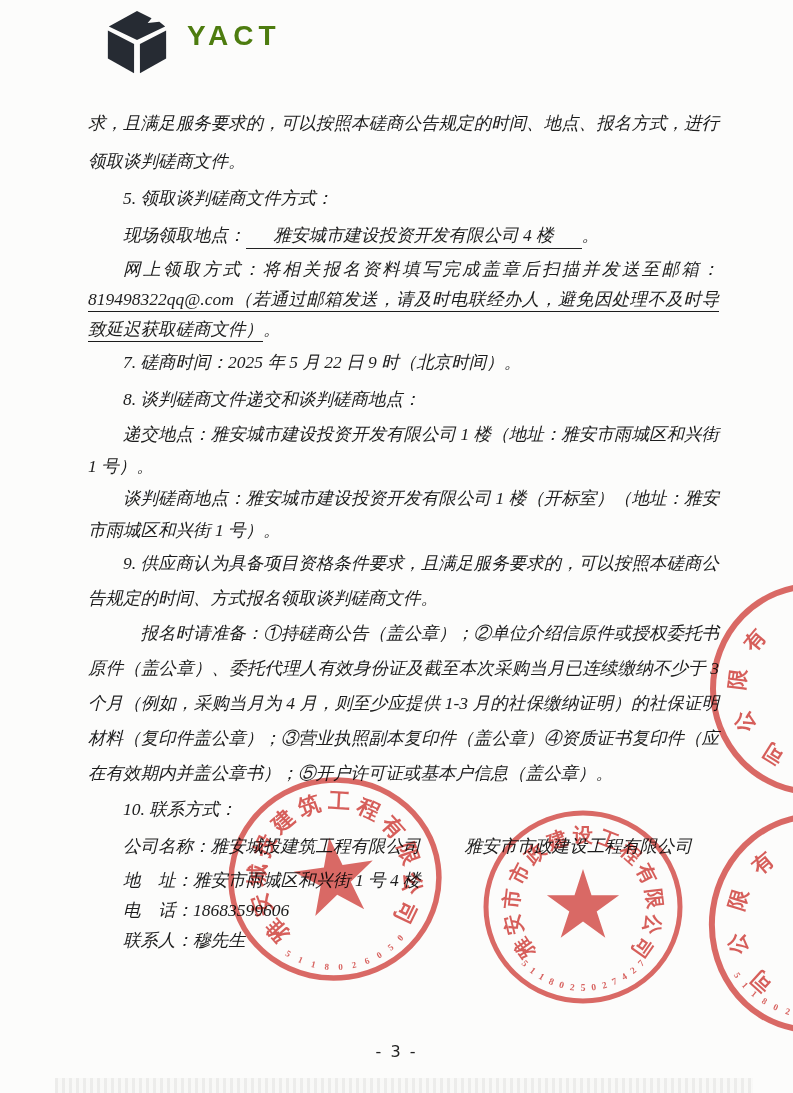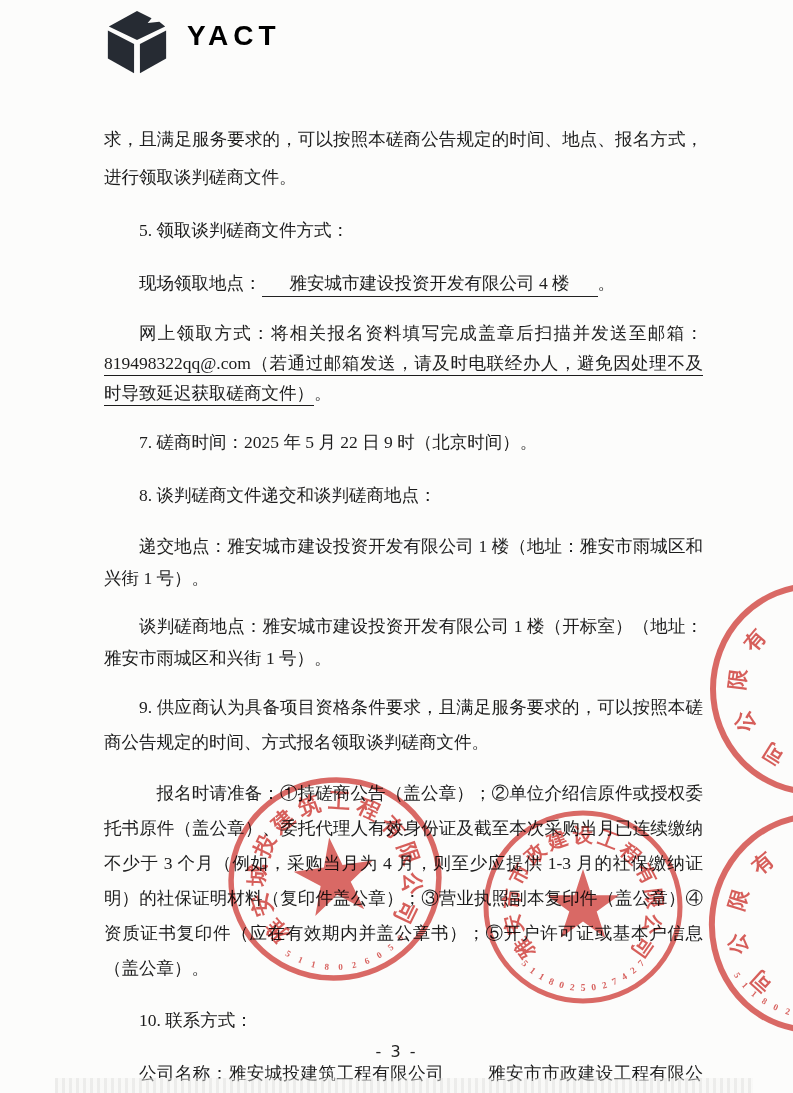--- a/index.html
+++ b/index.html
@@ -5,28 +5,28 @@
   html,body{margin:0;padding:0;background:#ffffff;}
   .page{
     position:relative;width:793px;height:1093px;margin:0 auto;
     background:#fcfcfb;overflow:hidden;
     font-family:"Liberation Serif","DejaVu Serif",serif;color:#1c1c1c;
   }
   
   .logo{position:absolute;left:103px;top:8px;display:flex;align-items:flex-start;gap:16px;}
   .logo-text{padding-top:12px;}
   .brand-line{display:flex;align-items:baseline;gap:12px;
-    font-family:"Liberation Sans","DejaVu Sans",sans-serif;font-weight:bold;color:#000000;}
+    font-family:"Liberation Sans","DejaVu Sans",sans-serif;font-weight:bold;color:#4d7c0f;}
   .brand-en{font-size:28px;letter-spacing:5px;}
   .brand-cn{font-size:26px;letter-spacing:2px;}
   .tagline{margin-top:7px;font-size:12.5px;letter-spacing:3.5px;color:#4e525a;font-weight:bold;}
   
   .content{position:absolute;left:88px;top:104px;width:631px;
     font-size:17.5px;line-height:37px;text-align:justify;text-justify:inter-ideograph;}
-  .content p{margin:16px;}
+  .content p{margin:0;font-style:italic;}
   .ind{text-indent:2em;}
   .ind3{text-indent:3em;}
   .lh38{line-height:38px;}
   .lh35{line-height:35px;}
   .lh34{line-height:30px;}
   .tight{line-height:32px;}
   .mt4{margin-top:4px;} .mt6{margin-top:6px;} .mt8{margin-top:8px;}
   .gap-top{margin-top:30px;}
   .ul{text-decoration:underline;text-underline-offset:6px;text-decoration-thickness:1.2px;}
   .uval{display:inline-block;border-bottom:1.4px solid #222;padding:0 28px;line-height:26px;text-indent:0;}

